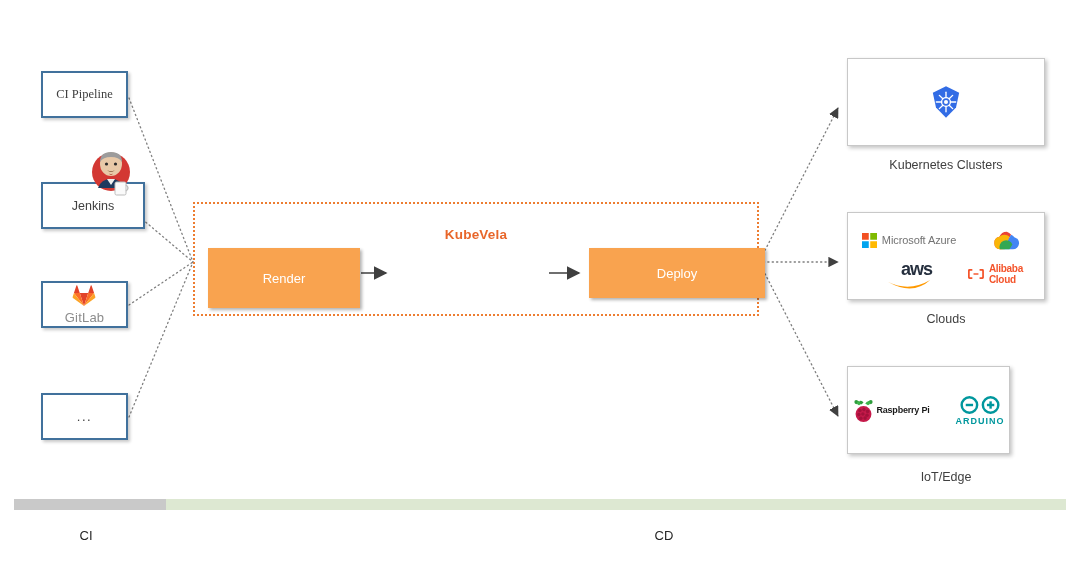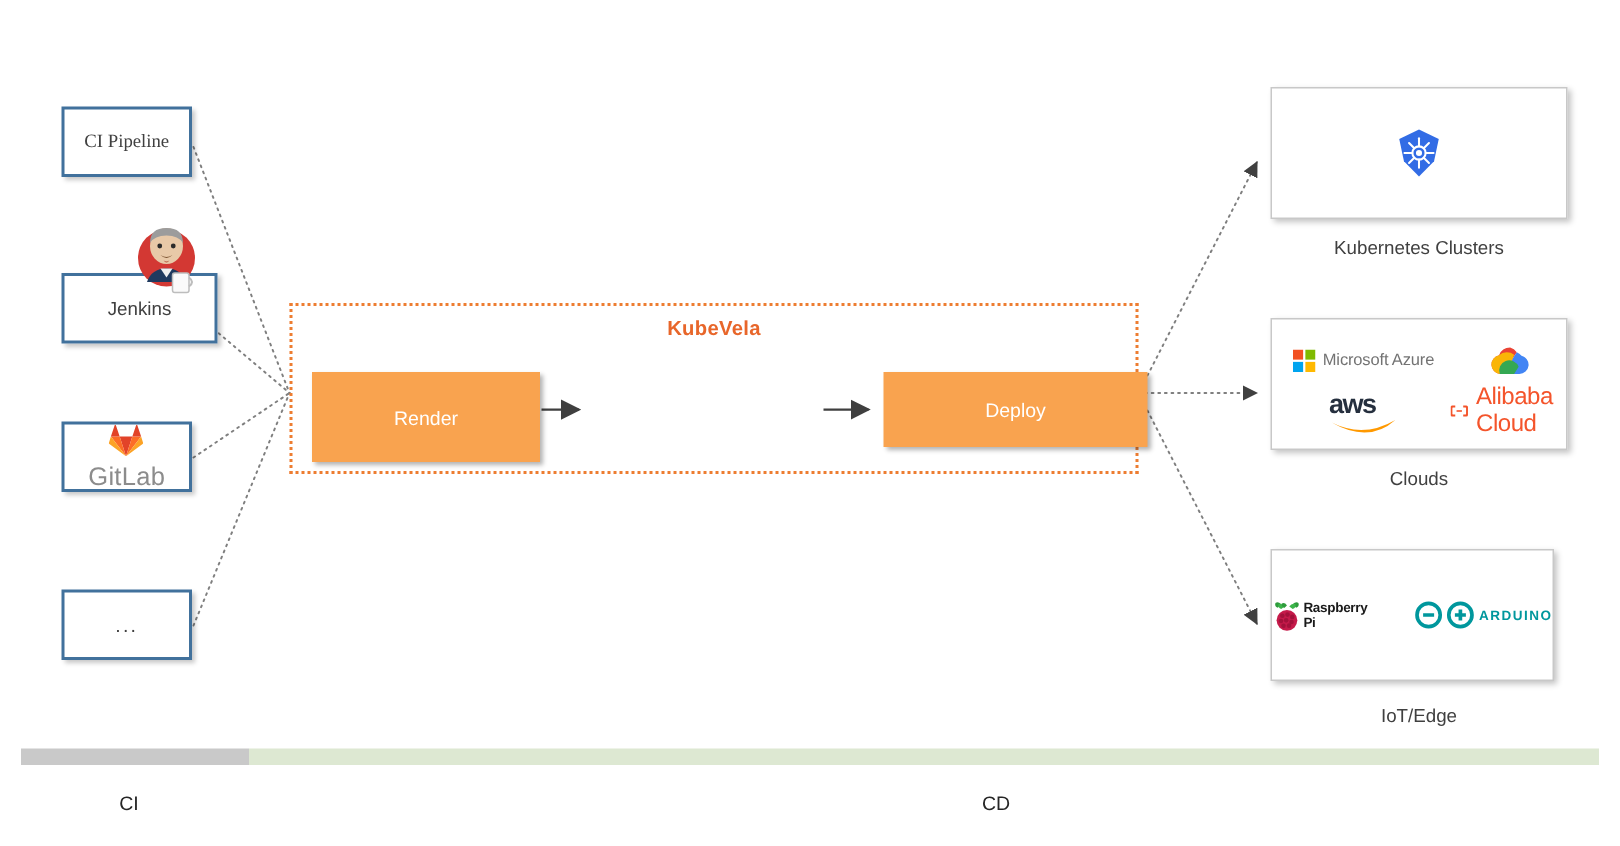--- a/index.html
+++ b/index.html
@@ -59,40 +59,40 @@
   }
 
   .gitlab-stack {
     display: flex;
     flex-direction: column;
     align-items: center;
     gap: 1px;
     line-height: 1;
   }
   .gitlab-word {
-    font-size: 17px;
+    font-size: 13px;
     color: #8C8C8C;
     letter-spacing: 0.2px;
   }
 
   
   #kubevela-panel {
     position: absolute;
     left: 193px;
     top: 202px;
     width: 566px;
     height: 114px;
     box-sizing: border-box;
     border: 2px dotted #ED7D31;
     background: transparent;
     z-index: 2;
   }
   #kubevela-title {
     position: absolute;
-    top: 7px;
+    top: 23px;
     left: 0;
     width: 100%;
     text-align: center;
     font-size: 13.5px;
     font-weight: bold;
     color: #E8662A;
     letter-spacing: 0.2px;
   }
   .stage-box {
     position: absolute;
@@ -115,21 +115,21 @@
   .tgt-box {
     position: absolute;
     box-sizing: border-box;
     background: #ffffff;
     border: 1px solid #C8C8C8;
     box-shadow: 2px 2px 4px rgba(0,0,0,0.24);
     z-index: 4;
   }
   #tgt-k8s    { left: 847px; top: 58px;  width: 198px; height: 88px; }
   #tgt-clouds { left: 847px; top: 212px; width: 198px; height: 88px; }
-  #tgt-iot    { left: 847px; top: 366px; width: 189px; height: 88px; }
+  #tgt-iot    { left: 847px; top: 366px; width: 163px; height: 88px; }
 
   .tgt-caption {
     position: absolute;
     width: 198px;
     left: 847px;
     text-align: center;
     font-size: 12.5px;
     color: #404040;
     z-index: 4;
   }
@@ -151,46 +151,46 @@
     align-items: center;
     justify-items: center;
     margin-top: 2px;
   }
   .logo-row { display: flex; align-items: center; gap: 5px; }
   .azure-word {
     font-size: 11px;
     color: #737373;
     letter-spacing: -0.1px;
   }
-  .aws-wrap { display: flex; flex-direction: column; align-items: flex-start; line-height: 1; }
+  .aws-wrap { display: flex; flex-direction: column; align-items: flex-end; line-height: 1; }
   .aws-word {
     font-size: 18px;
     font-weight: bold;
     color: #252F3E;
     letter-spacing: -1px;
   }
   .ali-word {
-    font-size: 16px;
-    font-weight: normal;
+    font-size: 10px;
+    font-weight: bold;
     color: #F4542B;
     letter-spacing: -0.3px;
   }
 
   .iot-grid {
     display: flex;
     align-items: center;
     gap: 26px;
   }
   .rpi-word {
     font-size: 9px;
     font-weight: bold;
     color: #1A1A1A;
     letter-spacing: -0.2px;
   }
-  .arduino-wrap { display: flex; flex-direction: row; align-items: center; gap: 1px; }
+  .arduino-wrap { display: flex; flex-direction: column; align-items: center; gap: 1px; }
   .arduino-word {
     font-size: 9px;
     font-weight: bold;
     color: #00979D;
     letter-spacing: 1px;
   }
   #band-ci  { position: absolute; left: 14px;  top: 499px; width: 152px; height: 11px; background: #C9C9C9; z-index: 4; }
   #band-cd  { position: absolute; left: 166px; top: 499px; width: 900px; height: 11px; background: #DDE8D2; z-index: 3; }
   .band-label {
     position: absolute;

